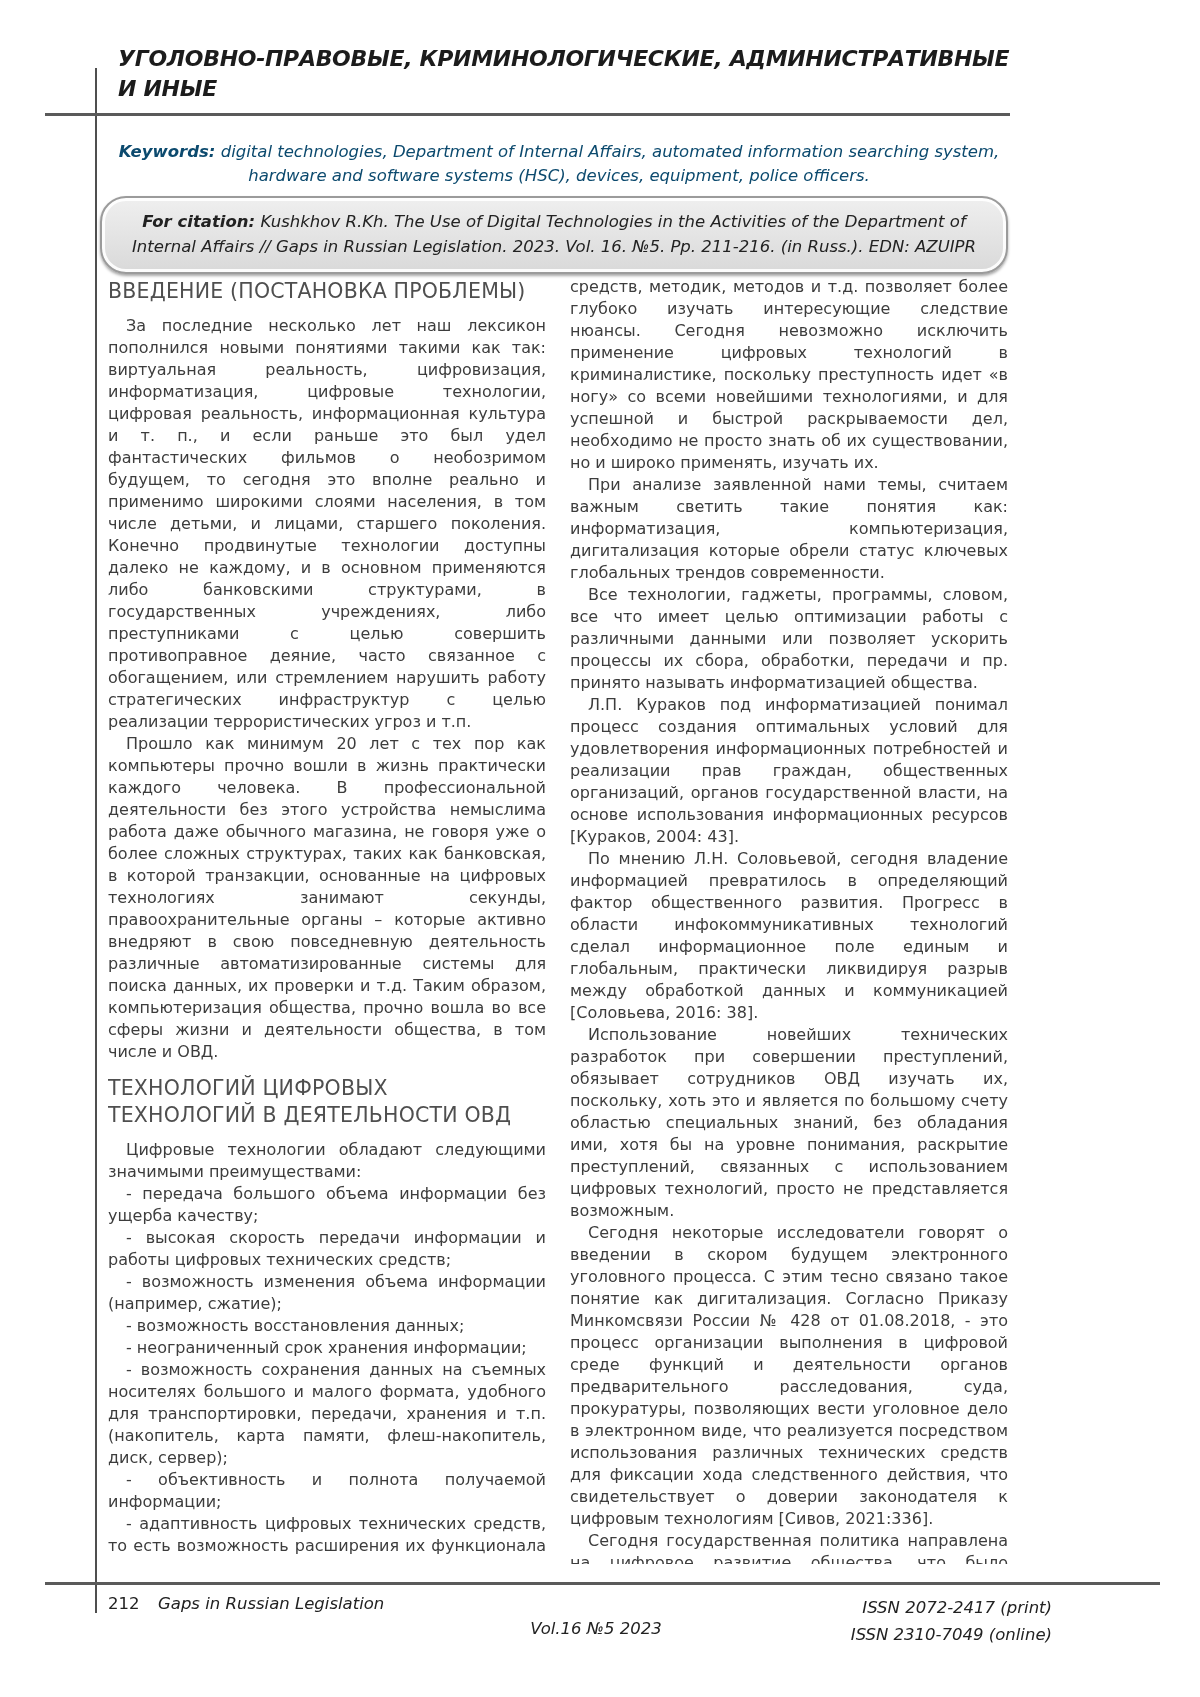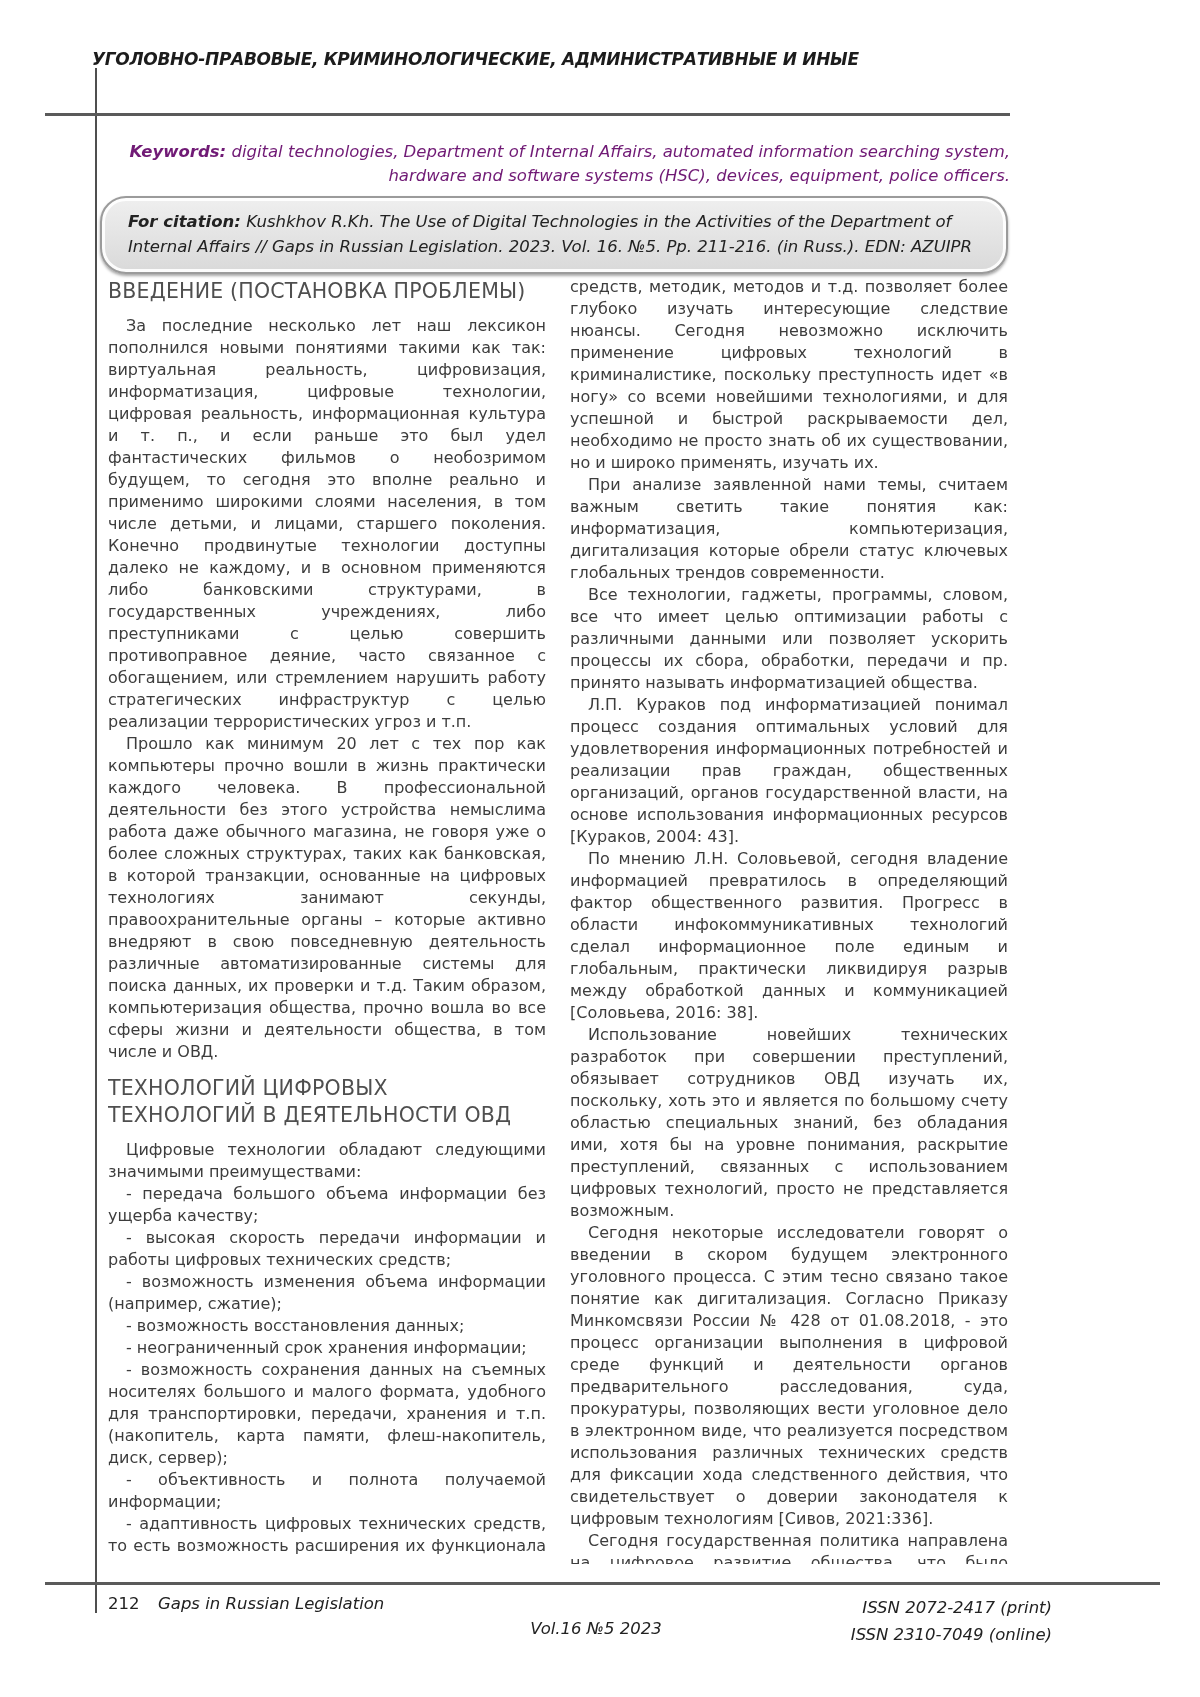--- a/index.html
+++ b/index.html
@@ -10,42 +10,42 @@
     color:#3d3d3d;
     overflow:hidden;
   }
   
   .v-rule { position:absolute; left:95px; top:68px; width:2px; height:1545px; background:#4f4f4f; }
   .h-rule-top { position:absolute; left:45px; top:113px; width:965px; height:3px; background:#5a5a5a; }
   .h-rule-bottom { position:absolute; left:45px; top:1582px; width:1115px; height:3px; background:#5a5a5a; }
 
   
   .running-head {
-    position:absolute; left:92px; top:44px; width:910px;
+    position:absolute; left:118px; top:44px; width:910px;
     font-weight:bold; font-style:italic;
-    font-size:17px; line-height:30px; letter-spacing:-0.3px;
+    font-size:22px; line-height:30px; letter-spacing:-0.3px;
     color:#1c1c1c;
   }
 
   
   .keywords {
     position:absolute; left:108px; top:140px; width:902px;
-    font-style:italic; font-size:16.5px; line-height:24px; color:#701a75;
-    text-align:right;
+    font-style:italic; font-size:16.5px; line-height:24px; color:#0c4a6e;
+    text-align:center;
   }
   .keywords b { font-weight:bold; }
 
   
   .citation-box {
     position:absolute; left:100px; top:196px; width:852px;
     border:2px solid #9b9b9b; border-radius:26px;
     background:linear-gradient(180deg,#efefef 0%, #e2e2e2 60%, #d9d9d9 100%);
     box-shadow:0 2px 3px rgba(0,0,0,0.35), inset 0 0 0 3px rgba(255,255,255,0.9);
     padding:11px 26px 13px 26px;
-    font-style:italic; font-size:16.5px; line-height:25px; color:#222222;
+    font-style:italic; font-size:16.5px; line-height:25px; color:#222222;text-align:center;
   }
   .citation-box b { font-weight:bold; }
 
   
   .body-cols {
     position:absolute; left:108px; top:276px; width:900px; height:1288px;
     display:flex; gap:24px; overflow:hidden;
   }
   .col { width:438px; text-align:justify; font-size:16px; line-height:22px; color:#3d3d3d;
          hyphens:auto; overflow-wrap:break-word; }

